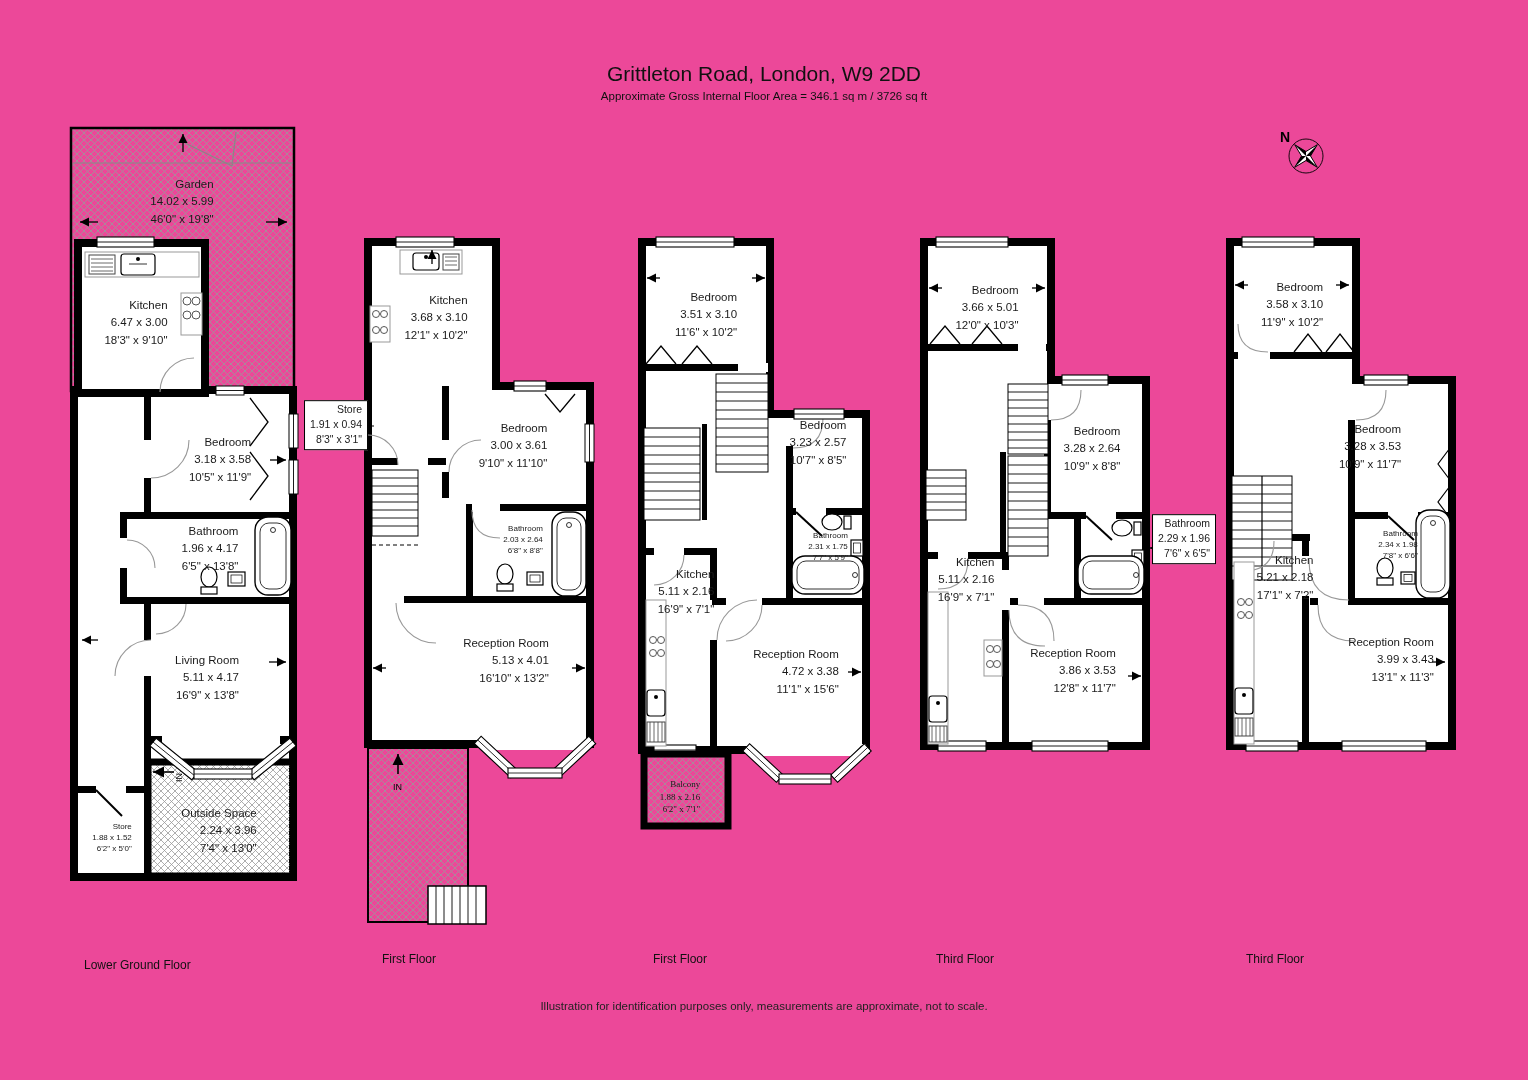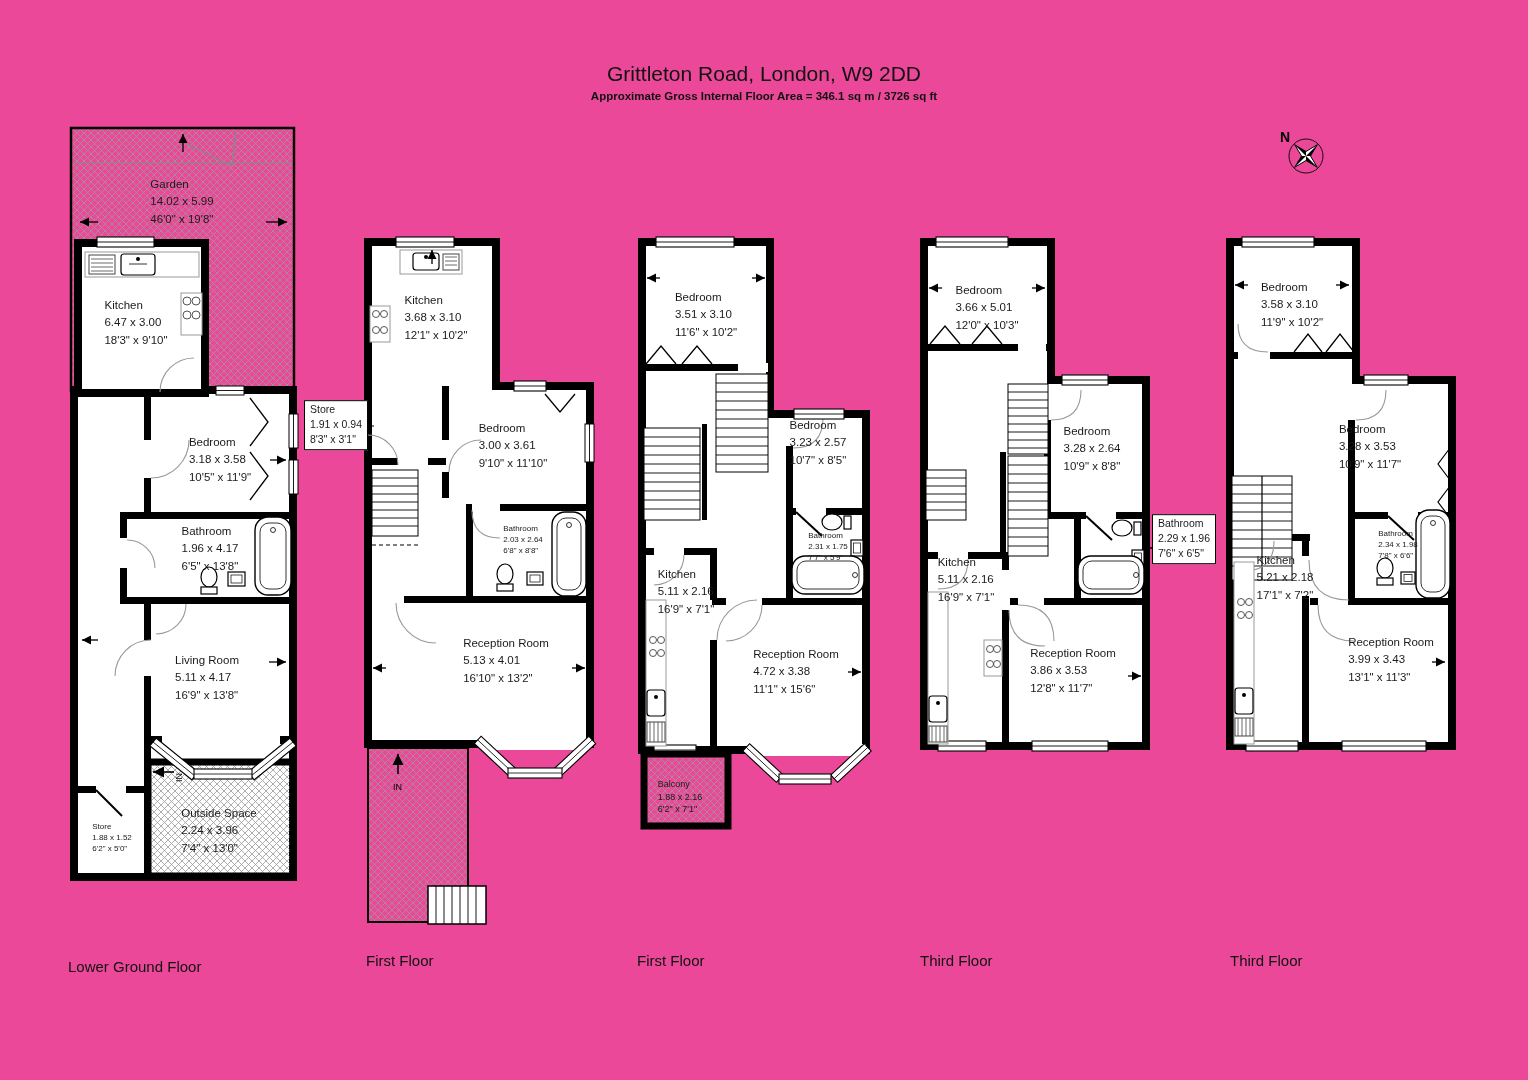--- a/index.html
+++ b/index.html
@@ -1,26 +1,26 @@
 <!DOCTYPE html>
 <html><head>
 <meta charset="utf-8">
 <style>
   html,body{margin:0;padding:0;background:#fff;}
   #canvas{position:relative;width:1528px;height:1080px;background:#ec4899;overflow:hidden;
           font-family:"Liberation Sans",sans-serif;color:#111;}
   .title{position:absolute;left:0;right:0;top:62px;text-align:center;font-size:21px;color:#111;}
-  .subtitle{position:absolute;left:0;right:0;top:90px;text-align:center;font-size:11.5px;font-weight:bold;color:#111;}
+  .subtitle{position:absolute;left:0;right:0;top:90px;text-align:center;font-size:11.5px;font-weight:normal;color:#111;}
   .footer{position:absolute;left:0;right:0;top:1000px;text-align:center;font-size:11.5px;color:#222;}
-  .floor-name{position:absolute;font-size:15px;color:#111;white-space:nowrap;}
+  .floor-name{position:absolute;font-size:12px;color:#111;white-space:nowrap;margin-left:16px;}
   .plan{position:absolute;}
-  .rl{position:absolute;transform:translate(-50%,-50%);text-align:left;font-size:11.5px;
+  .rl{position:absolute;transform:translate(-50%,-50%);text-align:right;font-size:11.5px;
       line-height:1.5;color:#1a1a1a;white-space:nowrap;z-index:5;}
   .rl.sm{font-size:8px;line-height:1.35;}
-  .rl.md{font-size:9px;line-height:1.4;}
+  .rl.md{font-size:9px;line-height:1.4;font-family:Liberation Serif, serif;}
   .rl.box{border:1.2px solid #000;background:#fff;padding:1px 5px;font-size:10.5px;line-height:1.45;}
 </style>
 </head>
 <body>
 
 <div id="canvas">
 
   <div class="title">Grittleton Road, London, W9 2DD</div>
   <div class="subtitle">Approximate Gross Internal Floor Area = 346.1 sq m / 3726 sq ft</div>
 
@@ -639,13 +639,14 @@
     <div>3.99 x 3.43</div>
     <div>13'1" x 11'3"</div>
   </div>
 
   <div class="floor-name" style="left:68px;top:958px">Lower Ground Floor</div>
   <div class="floor-name" style="left:366px;top:952px">First Floor</div>
   <div class="floor-name" style="left:637px;top:952px">First Floor</div>
   <div class="floor-name" style="left:920px;top:952px">Third Floor</div>
   <div class="floor-name" style="left:1230px;top:952px">Third Floor</div>
 
+  <div class="footer">Illustration for identification purposes only, measurements are approximate, not to scale.</div>
 </div>
 
 </body></html>

